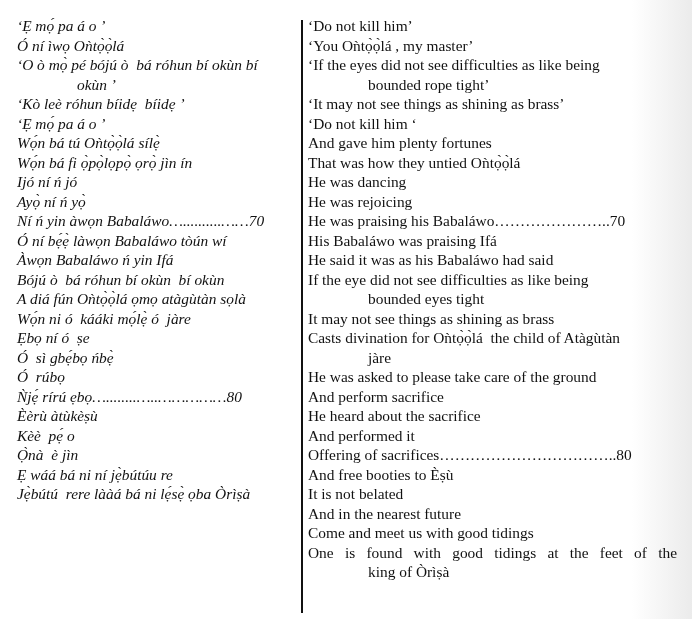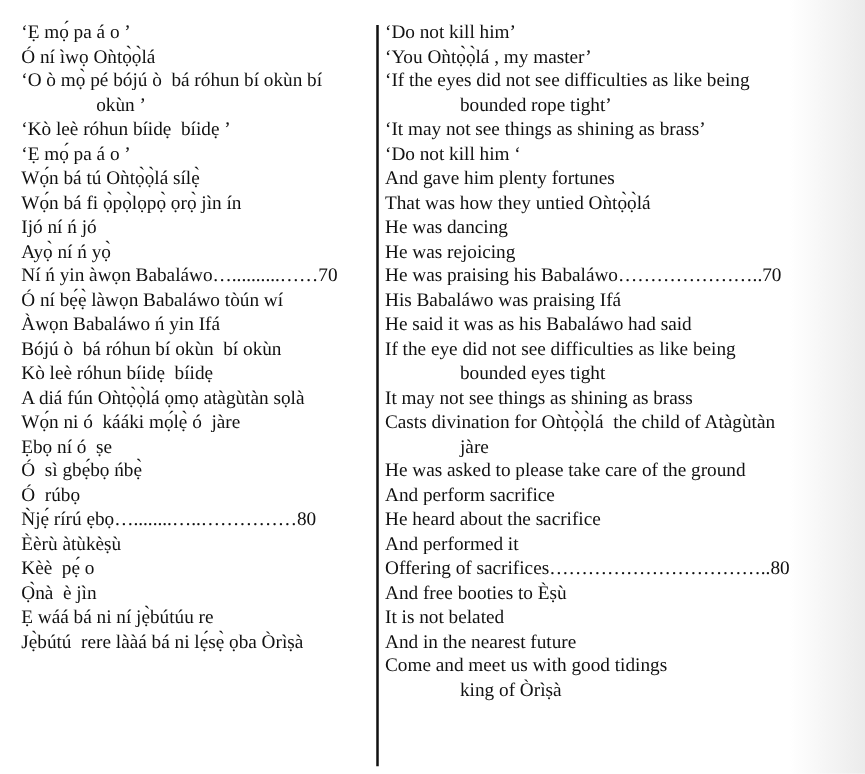--- a/index.html
+++ b/index.html
@@ -7,21 +7,21 @@
     width: 692px; height: 619px; overflow: hidden; position: relative;
     background: #ffffff;
     font-family: "Liberation Serif", "DejaVu Serif", serif;
     color: #111111;
   }
   .edge-fade {
     position: absolute; top: 0; right: 0; width: 60px; height: 619px;
     background: linear-gradient(to right, rgba(236,236,236,0) 0%, #ebebeb 100%);
   }
   .col { position: absolute; top: 16px; font-size: 15.4px; line-height: 19.5px; }
-  .col-left { left: 17px; width: 280px; }
+  .col-left { left: 17px; width: 280px; font-style: italic; }
   .col-right { left: 308px; width: 369px; }
   .line { white-space: pre; display: block; }
   .line.justify { white-space: normal; text-align: justify; text-align-last: justify; }
   .cont { display: block; padding-left: 60px; white-space: pre; }
   .divider {
     position: absolute; left: 301px; top: 20px; width: 2px; height: 593px;
     background: #111111;
   }
 </style>
 </head>
@@ -62,23 +62,20 @@
       <span class="line">Ní ń yin àwọn Babaláwo…..........……70</span>
     </div>
     <div>
       <span class="line">Ó ní bẹ́ẹ̀ làwọn Babaláwo tòún wí</span>
     </div>
     <div>
       <span class="line">Àwọn Babaláwo ń yin Ifá</span>
     </div>
     <div>
       <span class="line">Bójú ò  bá róhun bí okùn  bí okùn</span>
-    </div>
-    <div>
-      <span class="line">Kò leè róhun bíidẹ  bíidẹ</span>
     </div>
     <div>
       <span class="line">A diá fún Oǹtọ̀ọ̀lá ọmọ atàgùtàn sọlà</span>
     </div>
     <div>
       <span class="line">Wọ́n ni ó  kááki mọ́lẹ̀ ó  jàre</span>
     </div>
     <div>
       <span class="line">Ẹbọ ní ó  ṣe</span>
     </div>
@@ -180,15 +177,16 @@
     <div>
       <span class="line">It is not belated</span>
     </div>
     <div>
       <span class="line">And in the nearest future</span>
     </div>
     <div>
       <span class="line">Come and meet us with good tidings</span>
     </div>
     <div>
+      <span class="line justify">One is found with good tidings at the feet of the</span>
       <span class="cont">king of Òrìṣà</span>
     </div>
   </div>
 
 </body></html>

